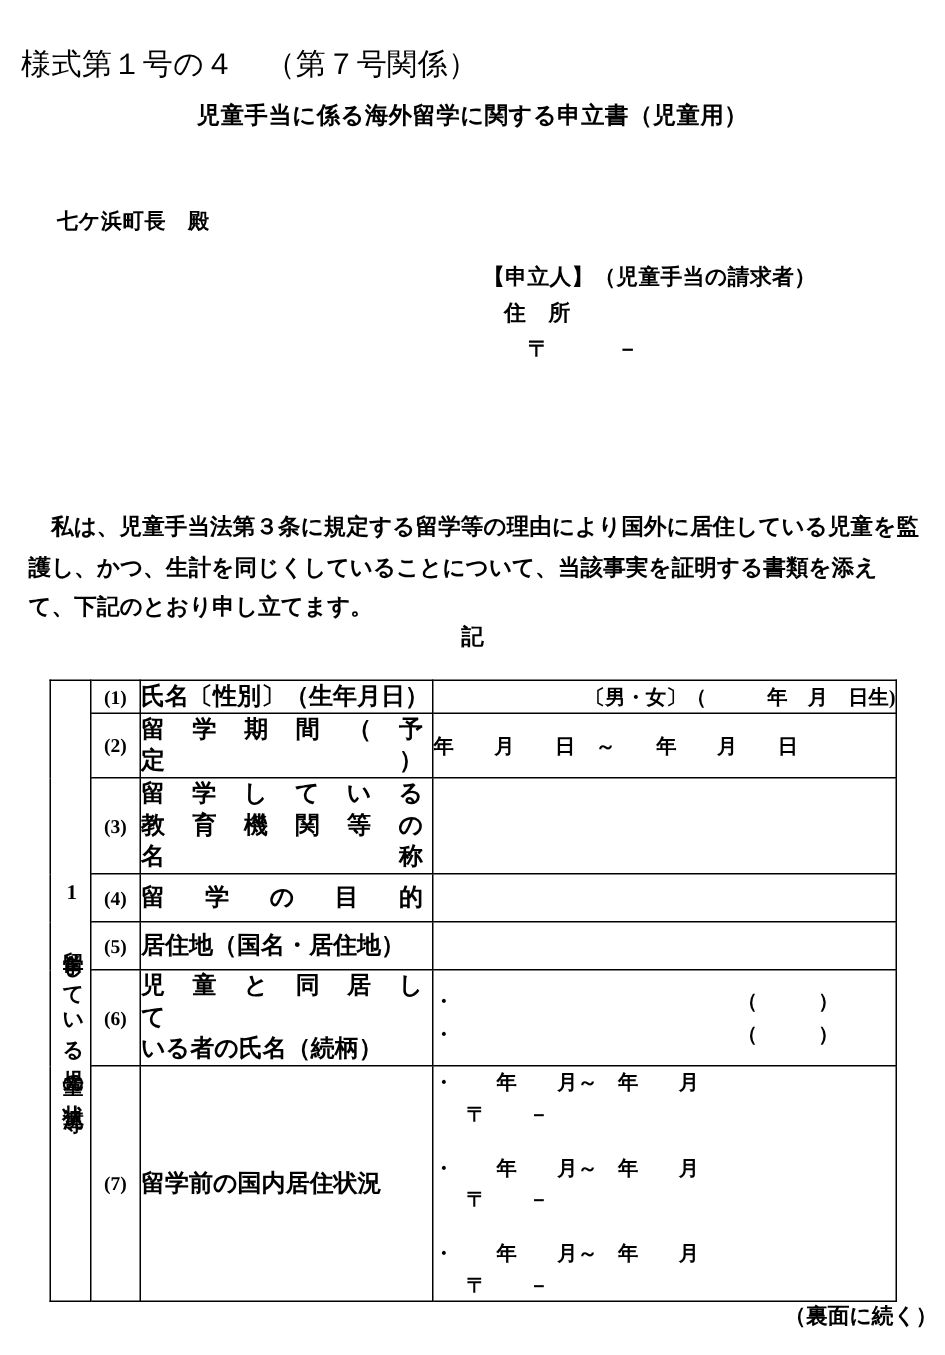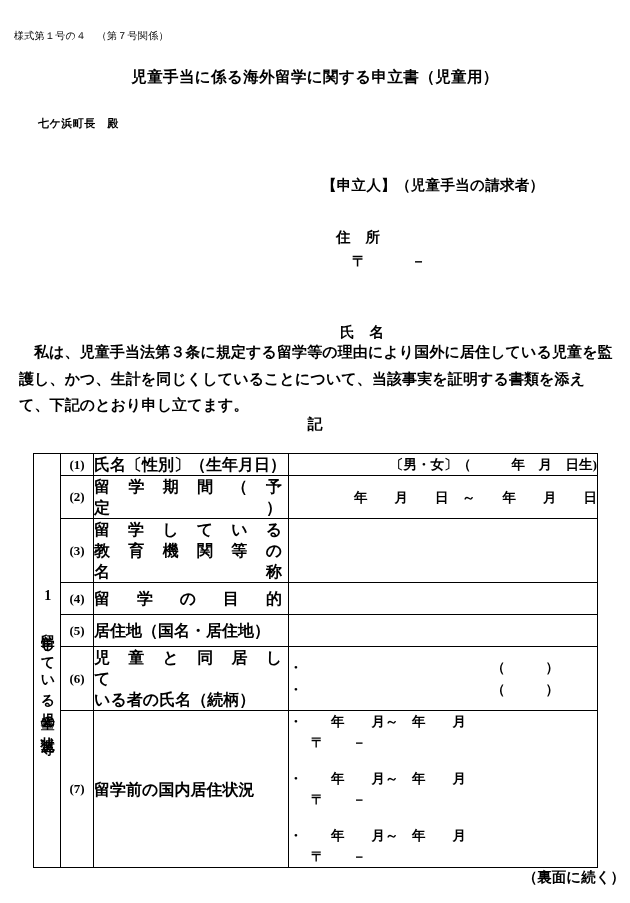--- a/index.html
+++ b/index.html
@@ -21,60 +21,60 @@
     inset: 0;
     width: 630px;
     height: 903px;
   }
 
   
   .form-no {
     position: absolute;
     left: 14px;
     top: 29px;
-    font-size: 10px;
+    font-size: 20px;
     letter-spacing: 0.3px;
     white-space: nowrap;
   }
   .doc-title {
     position: absolute;
     left: 0;
     right: 0;
     top: 67px;
     text-align: center;
     font-size: 15.5px;
     font-weight: bold;
     letter-spacing: 0.4px;
     white-space: nowrap;
   }
 
   
   .addressee {
     position: absolute;
     left: 38px;
-    top: 116px;
-    font-size: 11px;
+    top: 139px;
+    font-size: 14px;
     font-weight: bold;
     letter-spacing: 0.5px;
     white-space: nowrap;
   }
 
   
   .applicant {
     position: absolute;
     left: 322px;
     top: 173px;
     font-size: 14.5px;
     font-weight: bold;
     letter-spacing: 0.3px;
     line-height: 24px;
     white-space: nowrap;
   }
   .applicant .ln-head { display: block; }
-  .applicant .ln-addr { display: block; padding-left: 14px; margin-top: 28px; }
+  .applicant .ln-addr { display: block; padding-left: 14px; }
   .applicant .ln-post { display: block; padding-left: 30px; }
   .applicant .ln-name {
     display: block;
     padding-left: 18px;
     margin-top: 47px;
   }
 
   
   .body-text {
     position: absolute;
@@ -159,21 +159,21 @@
   }
   .lbl-plain { display: block; }
 
   .value-cell {
     padding: 4px 8px;
     font-size: 13.5px;
     font-weight: bold;
     line-height: 21px;
   }
   .val-right  { text-align: right; padding-right: 4px; white-space: nowrap; }
-  .val-center { text-align: right; white-space: nowrap; }
+  .val-center { text-align: left; white-space: nowrap; }
   .val-blank  { height: 31px; }
 
   .bullet-line {
     display: flex;
     white-space: nowrap;
     line-height: 22px;
   }
   .bullet-line .bt { width: 14px; flex: 0 0 14px; }
   .bullet-line .rel { margin-left: auto; padding-right: 38px; }
 
@@ -204,21 +204,20 @@
   <div class="form-no">様式第１号の４　（第７号関係）</div>
 
   <div class="doc-title">児童手当に係る海外留学に関する申立書（児童用）</div>
 
   <div class="addressee">七ケ浜町長　殿</div>
 
   <div class="applicant">
     <span class="ln-head">【申立人】（児童手当の請求者）</span>
     <span class="ln-addr">住　所</span>
     <span class="ln-post">〒　　　－</span>
-    <span class="ln-name">氏　名</span>
   </div>
 
   <div class="body-text">私は、児童手当法第３条に規定する留学等の理由により国外に居住している児童を監護し、かつ、生計を同じくしていることについて、当該事実を証明する書類を添えて、下記のとおり申し立てます。</div>
 
   <div class="ki">記</div>
 
   <table class="form-table">
     <colgroup>
       <col class="col-vert">
         <col class="col-num">

